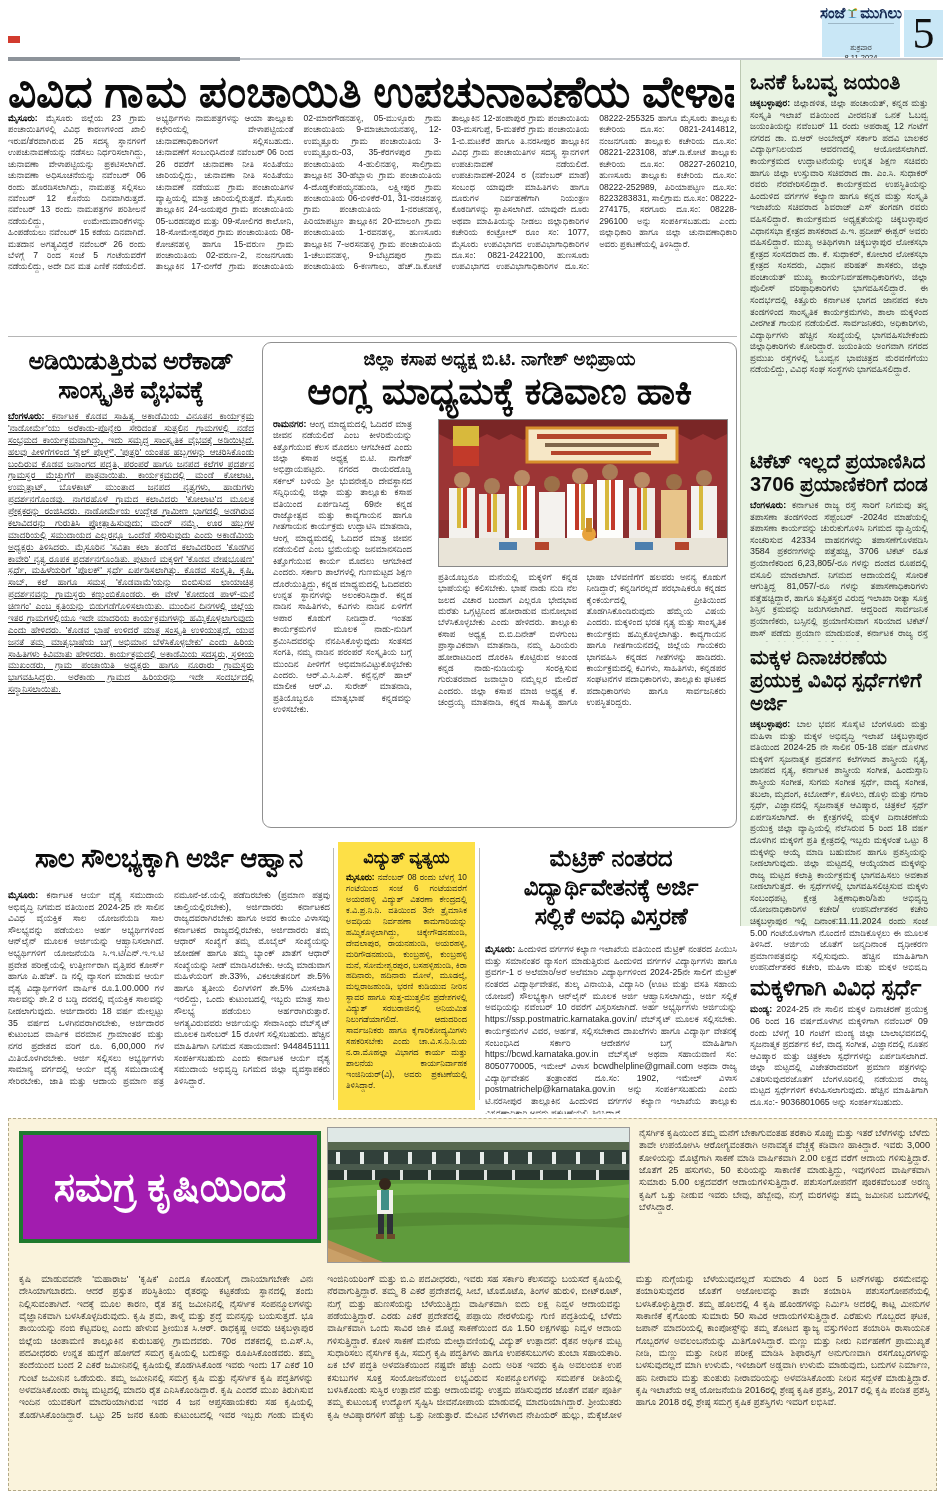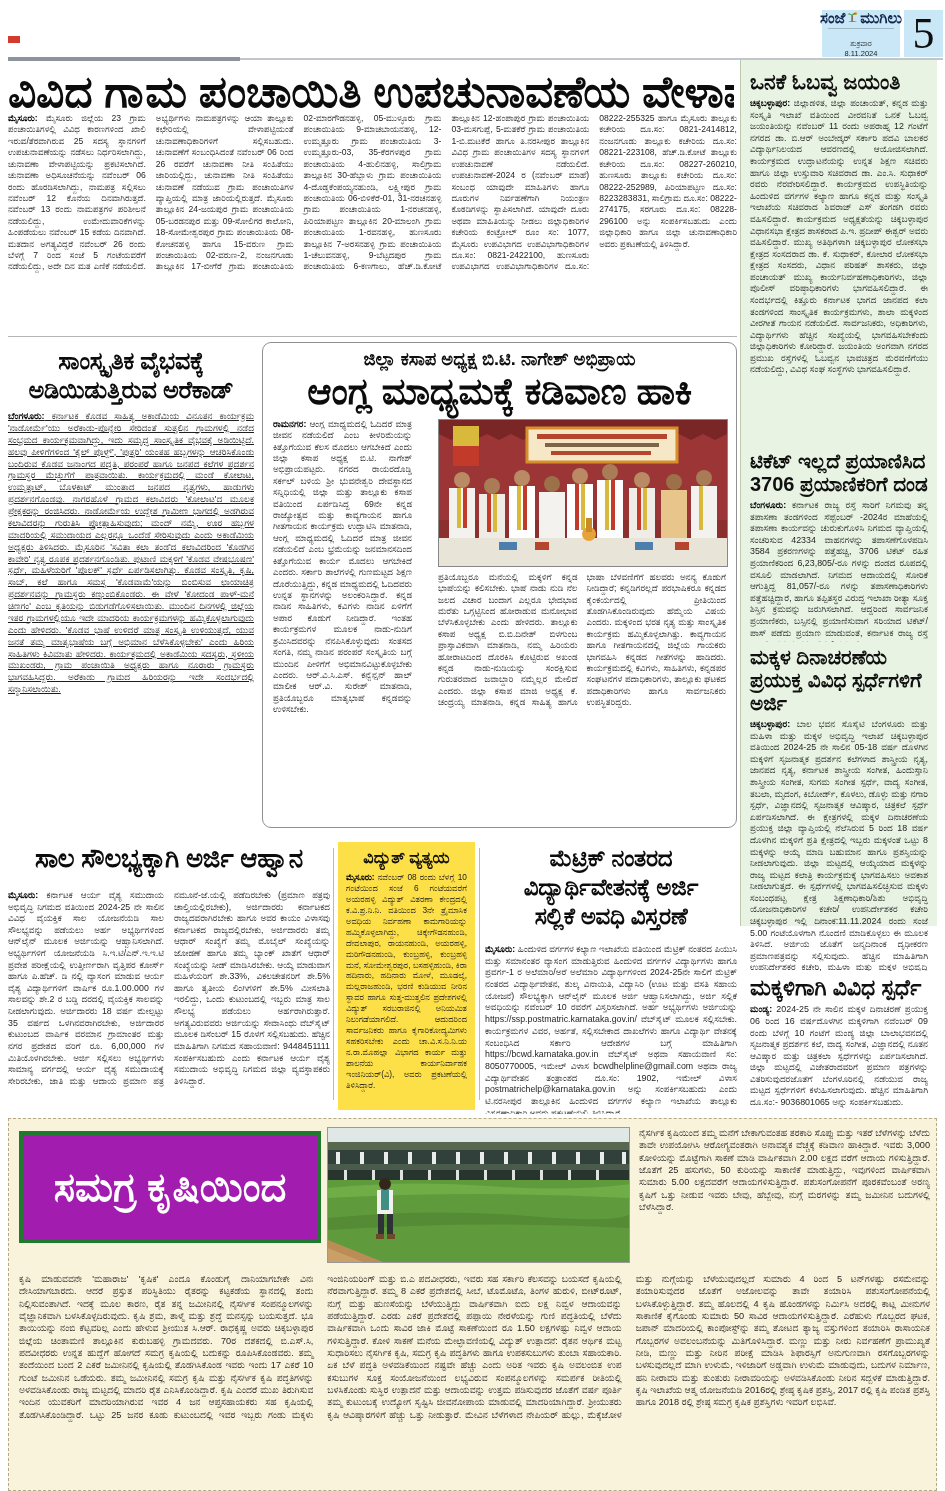--- a/index.html
+++ b/index.html
@@ -6,21 +6,21 @@
   #page{position:relative;width:945px;height:1491px;background:#ffffff;
         font-family:"Liberation Sans",sans-serif;overflow:hidden;margin:0 auto;}
   .abs{position:absolute;box-sizing:border-box;}
   .jbody{text-align:justify;color:#1e1e1e;overflow:hidden;word-break:break-word;}
   .dl{font-weight:bold;color:#000;}
   .hl{font-weight:bold;color:#0c0c0c;letter-spacing:-0.3px;}
   .center{text-align:center;}
   
   .mast{background:#c9e7f6;display:flex;flex-direction:column;justify-content:center;align-items:center;}
   .mast-name{font-weight:bold;font-size:15px;color:#12264f;display:flex;align-items:center;gap:2px;line-height:1;}
-  .mast-sub{font-size:7.5px;color:#222;border-top:1px solid #9db7c6;margin-top:3px;padding-top:10px;width:84%;text-align:center;}
+  .mast-sub{font-size:7.5px;color:#222;border-top:1px solid #9db7c6;margin-top:3px;padding-top:19px;width:84%;text-align:center;}
   .mast-date{font-size:7.5px;color:#222;}
   .pageno{background:#c9e7f6;display:flex;align-items:center;justify-content:center;
           font-family:"Liberation Serif",serif;font-size:44px;color:#101010;}
   
   .rule{background:#8d939a;}
   .rule-light{background:#c2c6cb;}
   
   .top-headline{font-size:44px;line-height:1.2;}
   .top-body{font-size:8.6px;line-height:1.33;column-count:5;column-gap:10px;}
   
@@ -86,22 +86,22 @@
 
   <div class="abs hl top-headline" style="left:8px;top:66px;width:726px;height:42px;white-space:nowrap;overflow:hidden;">ವಿವಿಧ ಗ್ರಾಮ ಪಂಚಾಯಿತಿ ಉಪಚುನಾವಣೆಯ ವೇಳಾಪಟ್ಟಿ ಪ್ರಕಟ</div>
   <div class="abs jbody top-body" style="left:8px;top:113px;width:729px;height:218px;">
     <b class="dl">ಮೈಸೂರು:</b>
     <span>ಮೈಸೂರು ಜಿಲ್ಲೆಯ 23 ಗ್ರಾಮ ಪಂಚಾಯಿತಿಗಳಲ್ಲಿ ವಿವಿಧ ಕಾರಣಗಳಿಂದ ಖಾಲಿ ಇರುವ/ತೆರವಾಗಿರುವ 25 ಸದಸ್ಯ ಸ್ಥಾನಗಳಿಗೆ ಉಪಚುನಾವಣೆಯನ್ನು ನಡೆಸಲು ನಿರ್ಧರಿಸಲಾಗಿದ್ದು, ಚುನಾವಣಾ ವೇಳಾಪಟ್ಟಿಯನ್ನು ಪ್ರಕಟಿಸಲಾಗಿದೆ. ಚುನಾವಣಾ ಅಧಿಸೂಚನೆಯನ್ನು ನವೆಂಬರ್ 06 ರಂದು ಹೊರಡಿಸಲಾಗಿದ್ದು, ನಾಮಪತ್ರ ಸಲ್ಲಿಸಲು ನವೆಂಬರ್ 12 ಕೊನೆಯ ದಿನವಾಗಿರುತ್ತದೆ. ನವೆಂಬರ್ 13 ರಂದು ನಾಮಪತ್ರಗಳ ಪರಿಶೀಲನೆ ನಡೆಯಲಿದ್ದು, ಉಮೇದುವಾರಿಕೆಗಳನ್ನು ಹಿಂಪಡೆಯಲು ನವೆಂಬರ್ 15 ಕಡೆಯ ದಿನವಾಗಿದೆ. ಮತದಾನ ಅಗತ್ಯವಿದ್ದರೆ ನವೆಂಬರ್ 26 ರಂದು ಬೆಳಗ್ಗೆ 7 ರಿಂದ ಸಂಜೆ 5 ಗಂಟೆಯವರೆಗೆ ನಡೆಯಲಿದ್ದು, ಅದೇ ದಿನ ಮತ ಎಣಿಕೆ ನಡೆಯಲಿದೆ. ಅಭ್ಯರ್ಥಿಗಳು ನಾಮಪತ್ರಗಳನ್ನು ಆಯಾ ತಾಲ್ಲೂಕು ಕಛೇರಿಯಲ್ಲಿ ವೇಳಾಪಟ್ಟಿಯಂತೆ ಚುನಾವಣಾಧಿಕಾರಿಗಳಿಗೆ ಸಲ್ಲಿಸಬಹುದು. ಚುನಾವಣೆಗೆ ಸಂಬಂಧಿಸಿದಂತೆ ನವೆಂಬರ್ 06 ರಿಂದ 26 ರವರೆಗೆ ಚುನಾವಣಾ ನೀತಿ ಸಂಹಿತೆಯು ಜಾರಿಯಲ್ಲಿದ್ದು, ಚುನಾವಣಾ ನೀತಿ ಸಂಹಿತೆಯು ಚುನಾವಣೆ ನಡೆಯುವ ಗ್ರಾಮ ಪಂಚಾಯಿತಿಗಳ ವ್ಯಾಪ್ತಿಯಲ್ಲಿ ಮಾತ್ರ ಜಾರಿಯಲ್ಲಿರುತ್ತದೆ. ಮೈಸೂರು ತಾಲ್ಲೂಕಿನ 24-ಜಯಪುರ ಗ್ರಾಮ ಪಂಚಾಯಿತಿಯ 05-ಬರಡನಪುರ ಮತ್ತು 09-ಸೋಲಿಗರ ಕಾಲೋನಿ, 18-ಸೋಮೇಶ್ವರಪುರ ಗ್ರಾಮ ಪಂಚಾಯಿತಿಯ 08-ಕೋಚನಹಳ್ಳಿ ಹಾಗೂ 15-ವರುಣ ಗ್ರಾಮ ಪಂಚಾಯಿತಿಯ 02-ವರುಣ-2, ನಂಜನಗೂಡು ತಾಲ್ಲೂಕಿನ 17-ಬೀಗೆರೆ ಗ್ರಾಮ ಪಂಚಾಯಿತಿಯ 02-ಮಾರಗೌಡನಹಳ್ಳಿ, 05-ಮುಳ್ಳೂರು ಗ್ರಾಮ ಪಂಚಾಯಿತಿಯ 9-ಮಾಚಬಾಯನಹಳ್ಳಿ, 12-ಉಮ್ಮತ್ತೂರು ಗ್ರಾಮ ಪಂಚಾಯಿತಿಯ 3-ಉಮ್ಮತ್ತೂರು-03, 35-ಕೆರಗಳಪುರ ಗ್ರಾಮ ಪಂಚಾಯಿತಿಯ 4-ಹುಲಿನಹಳ್ಳಿ, ಸಾಲಿಗ್ರಾಮ ತಾಲ್ಲೂಕಿನ 30-ಹೆಬ್ಬಾಳು ಗ್ರಾಮ ಪಂಚಾಯಿತಿಯ 4-ದೊಡ್ಡಕೆಂಪಯ್ಯನಹುಂಡಿ, ಲಕ್ಷ್ಮೀಪುರ ಗ್ರಾಮ ಪಂಚಾಯಿತಿಯ 06-ಬಿಳಿಕೆರೆ-01, 31-ನರಚನಹಳ್ಳಿ ಗ್ರಾಮ ಪಂಚಾಯಿತಿಯ 1-ನರಚನಹಳ್ಳಿ, ಪಿರಿಯಾಪಟ್ಟಣ ತಾಲ್ಲೂಕಿನ 20-ಮಾಲಂಗಿ ಗ್ರಾಮ ಪಂಚಾಯಿತಿಯ 1-ರವನಹಳ್ಳಿ, ಹುಣಸೂರು ತಾಲ್ಲೂಕಿನ 7-ಅರಸನಹಳ್ಳಿ ಗ್ರಾಮ ಪಂಚಾಯಿತಿಯ 1-ಚೆಲುವನಹಳ್ಳಿ, 9-ಬೆಟ್ಟದಪುರ ಗ್ರಾಮ ಪಂಚಾಯಿತಿಯ 6-ಕಣಗಾಲು, ಹೆಚ್.ಡಿ.ಕೋಟೆ ತಾಲ್ಲೂಕಿನ 12-ಹಂಪಾಪುರ ಗ್ರಾಮ ಪಂಚಾಯಿತಿಯ 03-ಮಸಗುಪ್ಪೆ, 5-ಮತಕೆರೆ ಗ್ರಾಮ ಪಂಚಾಯಿತಿಯ 1-ಬಿ.ಮಟಕೆರೆ ಹಾಗೂ ತಿ.ನರಸೀಪುರ ತಾಲ್ಲೂಕಿನ ವಿವಿಧ ಗ್ರಾಮ ಪಂಚಾಯಿತಿಗಳ ಸದಸ್ಯ ಸ್ಥಾನಗಳಿಗೆ ಉಪಚುನಾವಣೆ ನಡೆಯಲಿದೆ. ಉಪಚುನಾವಣೆ-2024 ರ (ನವೆಂಬರ್ ಮಾಹೆ) ಸಂಬಂಧ ಯಾವುದೇ ಮಾಹಿತಿಗಳು ಹಾಗೂ ದೂರುಗಳ ನಿರ್ವಹಣೆಗಾಗಿ ನಿಯಂತ್ರಣ ಕೊಠಡಿಗಳನ್ನು ಸ್ಥಾಪಿಸಲಾಗಿದೆ. ಯಾವುದೇ ದೂರು ಅಥವಾ ಮಾಹಿತಿಯನ್ನು ನೀಡಲು ಜಿಲ್ಲಾಧಿಕಾರಿಗಳ ಕಚೇರಿಯ ಕಂಟ್ರೋಲ್ ರೂಂ ಸಂ: 1077, ಮೈಸೂರು ಉಪವಿಭಾಗದ ಉಪವಿಭಾಗಾಧಿಕಾರಿಗಳ ದೂ.ಸಂ: 0821-2422100, ಹುಣಸೂರು ಉಪವಿಭಾಗದ ಉಪವಿಭಾಗಾಧಿಕಾರಿಗಳ ದೂ.ಸಂ: 08222-255325 ಹಾಗೂ ಮೈಸೂರು ತಾಲ್ಲೂಕು ಕಚೇರಿಯ ದೂ.ಸಂ: 0821-2414812, ನಂಜನಗೂಡು ತಾಲ್ಲೂಕು ಕಚೇರಿಯ ದೂ.ಸಂ: 08221-223108, ಹೆಚ್.ಡಿ.ಕೋಟೆ ತಾಲ್ಲೂಕು ಕಚೇರಿಯ ದೂ.ಸಂ: 08227-260210, ಹುಣಸೂರು ತಾಲ್ಲೂಕು ಕಚೇರಿಯ ದೂ.ಸಂ: 08222-252989, ಪಿರಿಯಾಪಟ್ಟಣ ದೂ.ಸಂ: 8223283831, ಸಾಲಿಗ್ರಾಮ ದೂ.ಸಂ: 08222-274175, ಸರಗೂರು ದೂ.ಸಂ: 08228-296100 ಅನ್ನು ಸಂಪರ್ಕಿಸಬಹುದು ಎಂದು ಜಿಲ್ಲಾಧಿಕಾರಿ ಹಾಗೂ ಜಿಲ್ಲಾ ಚುನಾವಣಾಧಿಕಾರಿ ಅವರು ಪ್ರಕಟಣೆಯಲ್ಲಿ ತಿಳಿಸಿದ್ದಾರೆ.</span>
   </div>
 
   <div class="abs" style="left:8px;top:336px;width:729px;height:1px;background:#b5b5b5;"></div>
 
   <div class="abs hl left-hl center" style="left:8px;top:346px;width:246px;height:60px;">
+    <div>ಅಡಿಯಿಡುತ್ತಿರುವ ಅರೆಕಾಡ್</div>
     <div>ಸಾಂಸ್ಕೃತಿಕ ವೈಭವಕ್ಕೆ</div>
-    <div>ಅಡಿಯಿಡುತ್ತಿರುವ ಅರೆಕಾಡ್</div>
   </div>
   <div class="abs jbody left-body" style="left:8px;top:411px;width:246px;height:414px;text-decoration:underline;">
     <b class="dl">ಬೆಂಗಳೂರು:</b>
     <span>ಕರ್ನಾಟಕ ಕೊಡವ ಸಾಹಿತ್ಯ ಅಕಾಡೆಮಿಯ ವಿನೂತನ ಕಾರ್ಯಕ್ರಮ 'ನಾಡೋರ್ಮೆ'ಯು ಅರೆಕಾಡು-ಪೊನ್ನೇರಿ ಸೇರಿದಂತೆ ಸುತ್ತಲಿನ ಗ್ರಾಮಗಳಲ್ಲಿ ನಡೆದ ಸಂಭ್ರಮದ ಕಾರ್ಯಕ್ರಮವಾಗಿದ್ದು, ಇದು ಸಮೃದ್ಧ ಸಾಂಸ್ಕೃತಿಕ ವೈಭವಕ್ಕೆ ಅಡಿಯಿಟ್ಟಿದೆ. ಹಲವು ಪೀಳಿಗೆಗಳಿಂದ 'ಕೈಲ್ ಪೊಳ್ದ್', 'ಪುತ್ತರಿ' ಯಂತಹ ಹಬ್ಬಗಳನ್ನು ಆಚರಿಸಿಕೊಂಡು ಬಂದಿರುವ ಕೊಡವ ಜನಾಂಗದ ಪದ್ಧತಿ, ಪರಂಪರೆ ಹಾಗೂ ಜನಪದ ಕಲೆಗಳ ಪ್ರದರ್ಶನ ಗ್ರಾಮಸ್ಥರ ಮೆಚ್ಚುಗೆಗೆ ಪಾತ್ರವಾಯಿತು. ಕಾರ್ಯಕ್ರಮದಲ್ಲಿ ಮಂಡೆ ಕೋಲಾಟ, ಉಮ್ಮತ್ತಾಟ್, ಬೊಳಕಾಟ್ ಮುಂತಾದ ಜನಪದ ನೃತ್ಯಗಳು, ಹಾಡುಗಳು ಪ್ರದರ್ಶನಗೊಂಡವು. ನಾಗರಹೊಳೆ ಗ್ರಾಮದ ಕಲಾವಿದರು 'ಕೋಲಾಟ'ದ ಮೂಲಕ ಪ್ರೇಕ್ಷಕರನ್ನು ರಂಜಿಸಿದರು. ನಾಡೋರ್ಮೆಯ ಉದ್ದೇಶ ಗ್ರಾಮೀಣ ಭಾಗದಲ್ಲಿ ಅಡಗಿರುವ ಕಲಾವಿದರನ್ನು ಗುರುತಿಸಿ ಪ್ರೋತ್ಸಾಹಿಸುವುದು; ಮಂದ್ ನಮ್ಮೆ, ಊರ ಹಬ್ಬಗಳ ಮಾದರಿಯಲ್ಲಿ ಸಮುದಾಯದ ಎಲ್ಲರನ್ನೂ ಒಂದೆಡೆ ಸೇರಿಸುವುದು ಎಂದು ಅಕಾಡೆಮಿಯ ಅಧ್ಯಕ್ಷರು ತಿಳಿಸಿದರು. ಮೈಸೂರಿನ 'ಸವಿತಾ ಕಲಾ ತಂಡ'ದ ಕಲಾವಿದರಿಂದ 'ಕೊಡಗಿನ ಕಾವೇರಿ' ನೃತ್ಯ ರೂಪಕ ಪ್ರದರ್ಶನಗೊಂಡಿತು. ಪುಟಾಣಿ ಮಕ್ಕಳಿಗೆ 'ಕೊಡವ ವೇಷಭೂಷಣ' ಸ್ಪರ್ಧೆ, ಮಹಿಳೆಯರಿಗೆ 'ಪೊಲಕ್' ಸ್ಪರ್ಧೆ ಏರ್ಪಡಿಸಲಾಗಿತ್ತು. ಕೊಡವ ಸಂಸ್ಕೃತಿ, ಕೃಷಿ, ಸಾಬ್, ಕಲೆ ಹಾಗೂ ಸಮಸ್ತ 'ಕೊಡವಾಮೆ'ಯನ್ನು ಬಿಂಬಿಸುವ ಛಾಯಾಚಿತ್ರ ಪ್ರದರ್ಶನವನ್ನು ಗ್ರಾಮಸ್ಥರು ಕಣ್ತುಂಬಿಕೊಂಡರು. ಈ ವೇಳೆ 'ಕೋದಂಡ ಪಾಳ್-ಮನೆ ಚಿಣಗಂ' ಎಂಬ ಕೃತಿಯನ್ನು ಬಿಡುಗಡೆಗೊಳಿಸಲಾಯಿತು. ಮುಂದಿನ ದಿನಗಳಲ್ಲಿ ಜಿಲ್ಲೆಯ ಇತರ ಗ್ರಾಮಗಳಲ್ಲಿಯೂ ಇದೇ ಮಾದರಿಯ ಕಾರ್ಯಕ್ರಮಗಳನ್ನು ಹಮ್ಮಿಕೊಳ್ಳಲಾಗುವುದು ಎಂದು ಹೇಳಿದರು. 'ಕೊಡವ ಭಾಷೆ ಉಳಿದರೆ ಮಾತ್ರ ಸಂಸ್ಕೃತಿ ಉಳಿಯುತ್ತದೆ, ಯುವ ಜನತೆ ತಮ್ಮ ಮಾತೃಭಾಷೆಯ ಬಗ್ಗೆ ಅಭಿಮಾನ ಬೆಳೆಸಿಕೊಳ್ಳಬೇಕು' ಎಂದು ಹಿರಿಯ ಸಾಹಿತಿಗಳು ಕಿವಿಮಾತು ಹೇಳಿದರು. ಕಾರ್ಯಕ್ರಮದಲ್ಲಿ ಅಕಾಡೆಮಿಯ ಸದಸ್ಯರು, ಸ್ಥಳೀಯ ಮುಖಂಡರು, ಗ್ರಾಮ ಪಂಚಾಯಿತಿ ಅಧ್ಯಕ್ಷರು ಹಾಗೂ ನೂರಾರು ಗ್ರಾಮಸ್ಥರು ಭಾಗವಹಿಸಿದ್ದರು. ಅರೆಕಾಡು ಗ್ರಾಮದ ಹಿರಿಯರನ್ನು ಇದೇ ಸಂದರ್ಭದಲ್ಲಿ ಸನ್ಮಾನಿಸಲಾಯಿತು.</span>
   </div>
 
   <div class="abs center-box" style="left:262px;top:342px;width:475px;height:486px;border-radius:9px;">
     <div class="kicker center">ಜಿಲ್ಲಾ ಕಸಾಪ ಅಧ್ಯಕ್ಷ ಬಿ.ಟಿ. ನಾಗೇಶ್ ಅಭಿಪ್ರಾಯ</div>
     <div class="hl center-hl center">ಆಂಗ್ಲ ಮಾಧ್ಯಮಕ್ಕೆ ಕಡಿವಾಣ ಹಾಕಿ</div>
     <div class="center-cols">

